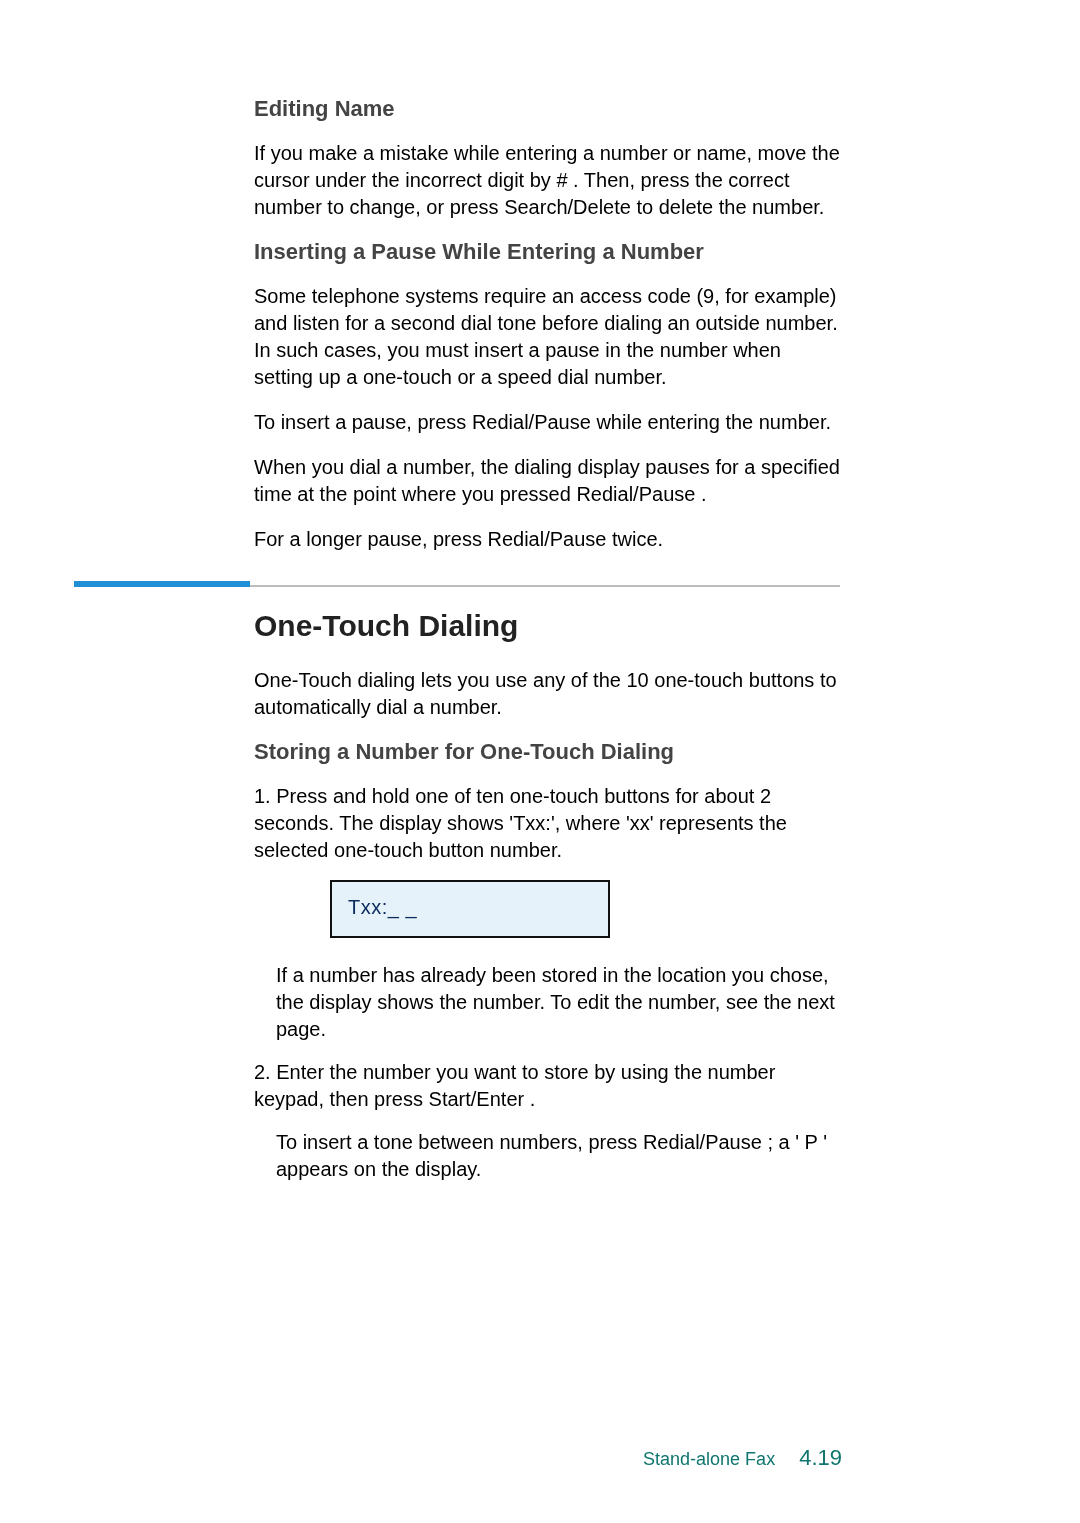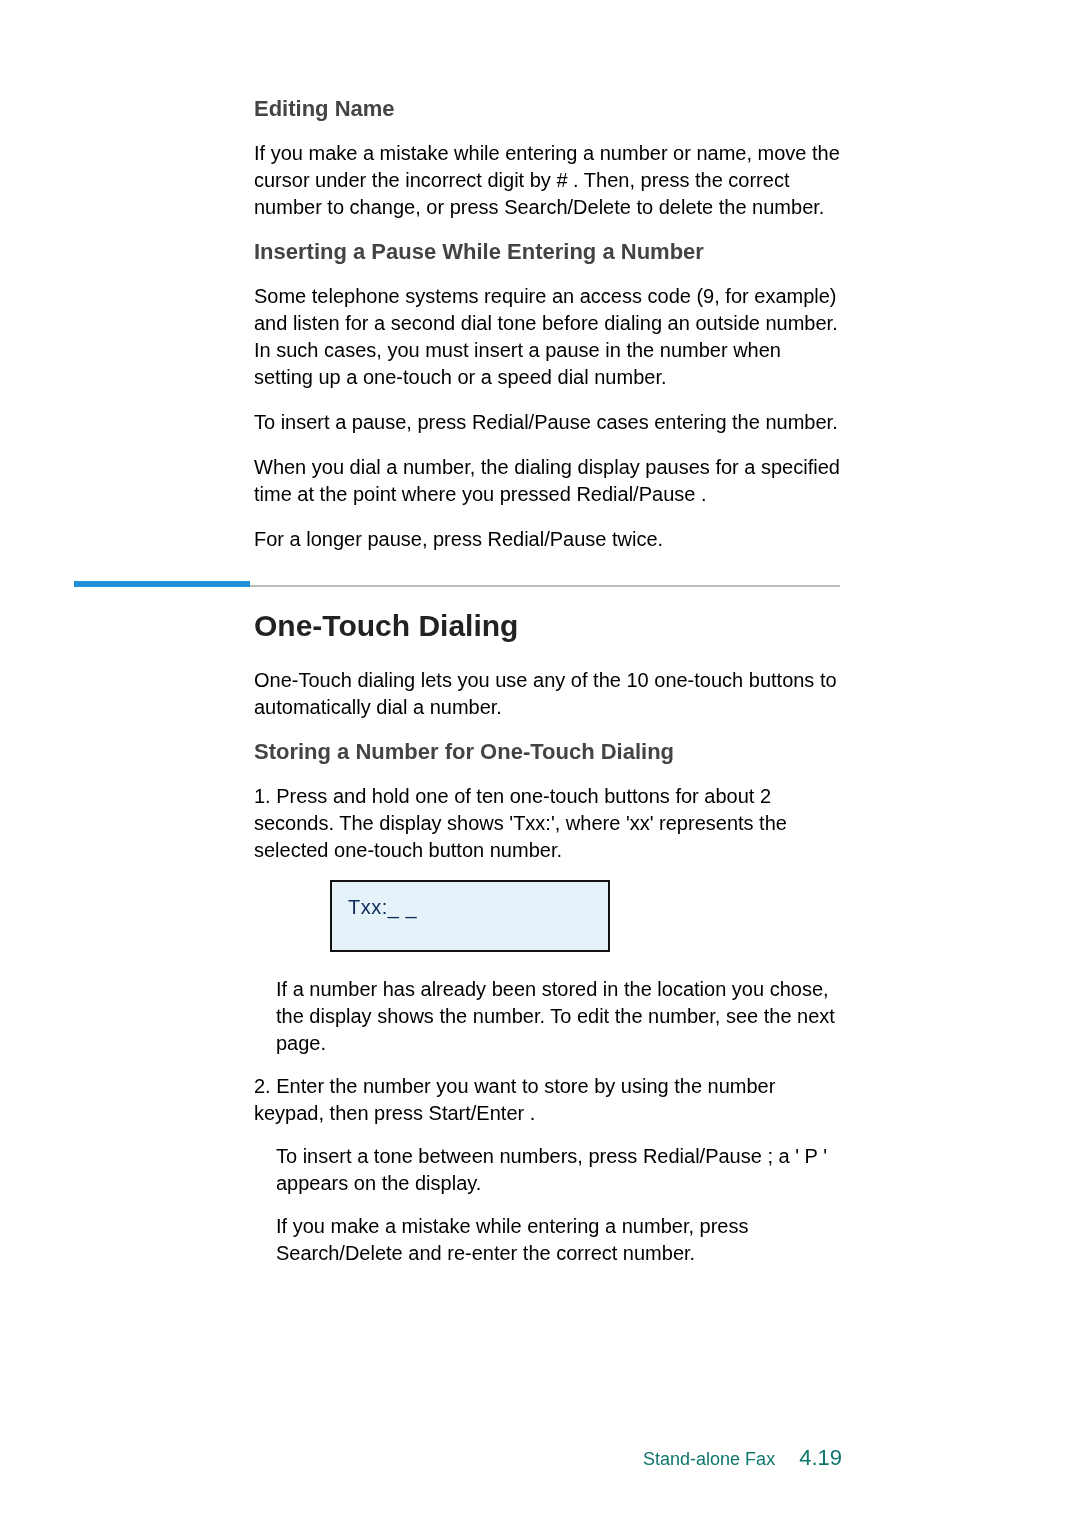--- a/index.html
+++ b/index.html
@@ -7,21 +7,21 @@
   .page { width: 1080px; min-height: 1523px; padding: 96px 240px 60px 254px; position: relative; }
   .h3 { font-size: 22px; font-weight: 600; margin-bottom: 18px; color: #444; }
   .para { font-size: 20px; line-height: 1.35; margin-bottom: 18px; }
   .para span { font-size: 20px; }
   .rule-wrap { position: relative; margin: 28px 0 22px -180px; height: 6px; width: calc(100% + 180px); }
   .rule-grey { position: absolute; right: 0; top: 4px; height: 2px; background: #bdbdbd; width: 100%; }
   .rule-blue { position: absolute; left: 0; top: 0; height: 6px; width: 176px; background: #1f8fd6; }
   .h2 { font-size: 30px; font-weight: 700; color: #222; margin-bottom: 24px; }
   .step { font-size: 20px; line-height: 1.35; margin-bottom: 16px; }
   .step-body { padding-left: 22px; font-size: 20px; line-height: 1.35; margin-bottom: 16px; }
-  .lcd { margin: 10px 0 24px 76px; width: 280px; height: 72px; border: 2px solid #111; background: #e6f2f9; padding: 14px 16px 0; }
+  .lcd { margin: 10px 0 24px 76px; width: 280px; height: 58px; border: 2px solid #111; background: #e6f2f9; padding: 14px 16px 0; }
   .lcd-text { font-family: Arial, Helvetica, sans-serif; font-size: 20px; color: #0a2b5c; letter-spacing: 0.5px; }
   .footer { position: absolute; bottom: 52px; right: 238px; font-size: 18px; color: #0f766e; }
   .footer .sep { display: inline-block; width: 14px; }
   .footer .pn { font-size: 22px; }
   .gap-sm { margin-top: 6px; }
 </style>
 </head>
 <body>
 
 <div class="page">
@@ -33,21 +33,21 @@
     <span> . Then, press the correct number to change, or press </span>
     <span>Search/Delete</span>
     <span> to delete the number.</span>
   </p>
 
   <div class="h3 gap-sm">Inserting a Pause While Entering a Number</div>
   <p class="para">Some telephone systems require an access code (9, for example) and listen for a second dial tone before dialing an outside number. In such cases, you must insert a pause in the number when setting up a one-touch or a speed dial number.</p>
   <p class="para">
     <span>To insert a pause, press </span>
     <span>Redial/Pause</span>
-    <span> cases entering the number.</span>
+    <span> while entering the number.</span>
   </p>
   <p class="para">
     <span>When you dial a number, the dialing display pauses for a specified time at the point where you pressed </span>
     <span>Redial/Pause</span>
     <span> .</span>
   </p>
   <p class="para">
     <span>For a longer pause, press </span>
     <span>Redial/Pause</span>
     <span> twice.</span>
@@ -79,25 +79,20 @@
   </p>
 
   <p class="step-body">
     <span>To insert a tone between numbers, press </span>
     <span>Redial/Pause</span>
     <span> ; a '</span>
     <span>P</span>
     <span>' appears on the display.</span>
   </p>
 
-  <p class="step-body">
-    <span>If you make a mistake while entering a number, press </span>
-    <span>Search/Delete</span>
-    <span> and re-enter the correct number.</span>
-  </p>
 
   <div class="footer">
     <span>Stand-alone Fax</span>
     <span class="sep"></span>
     <span class="pn">4.19</span>
   </div>
 
 </div>
 
 </body></html>

